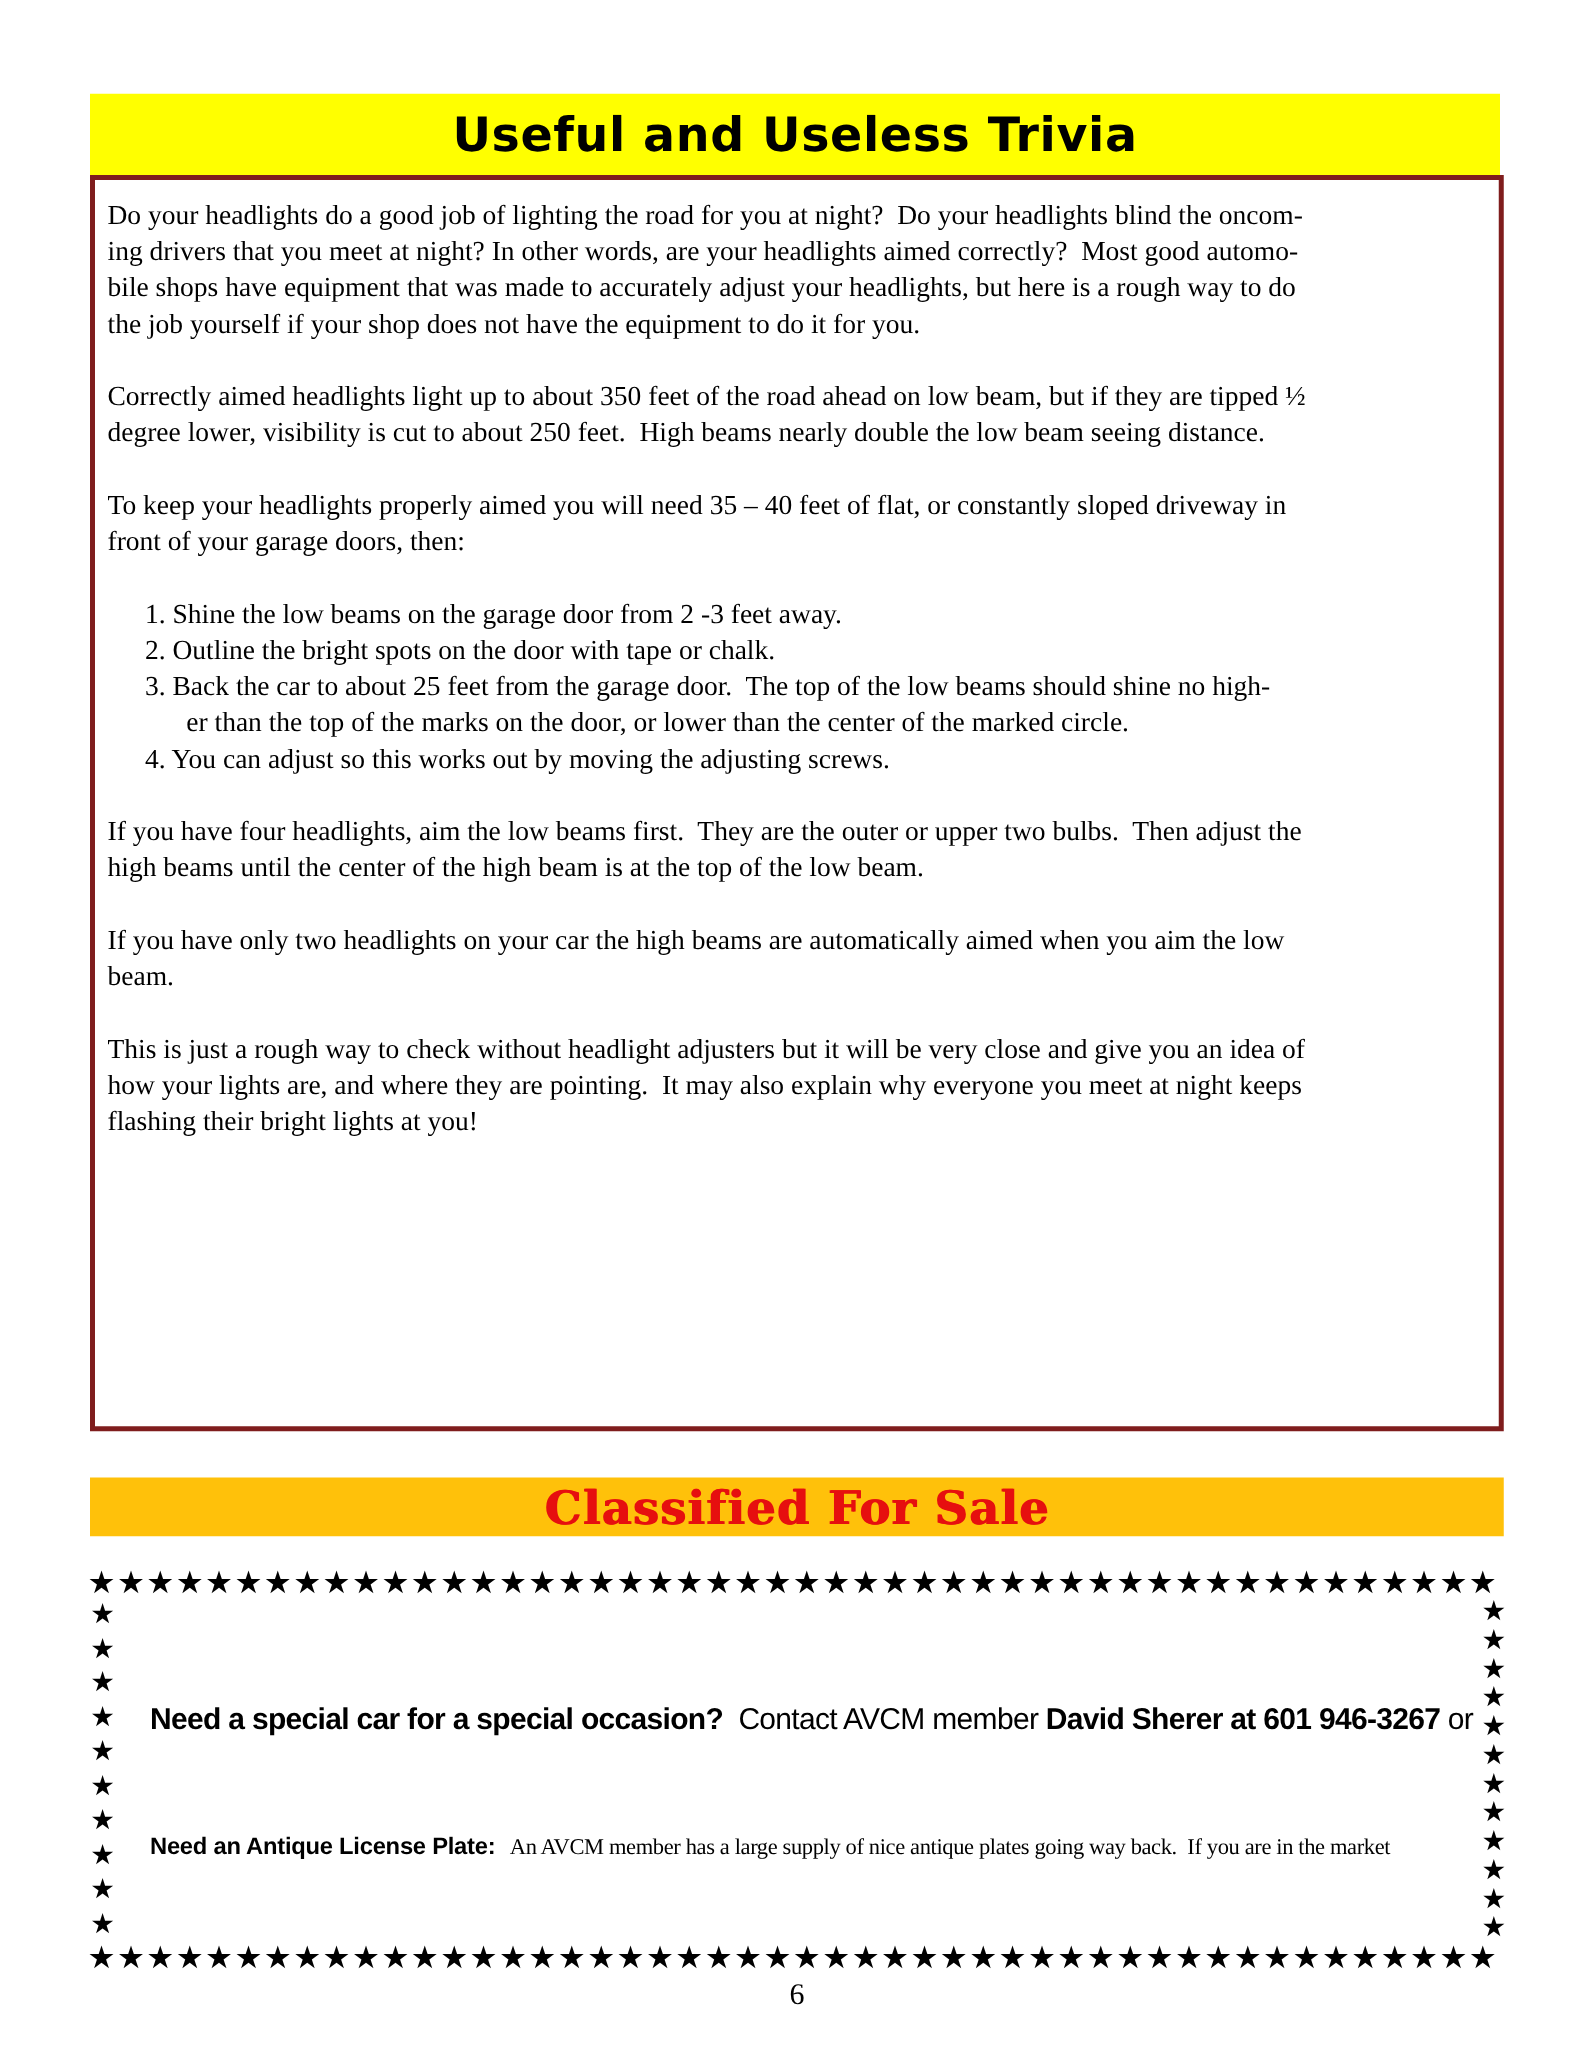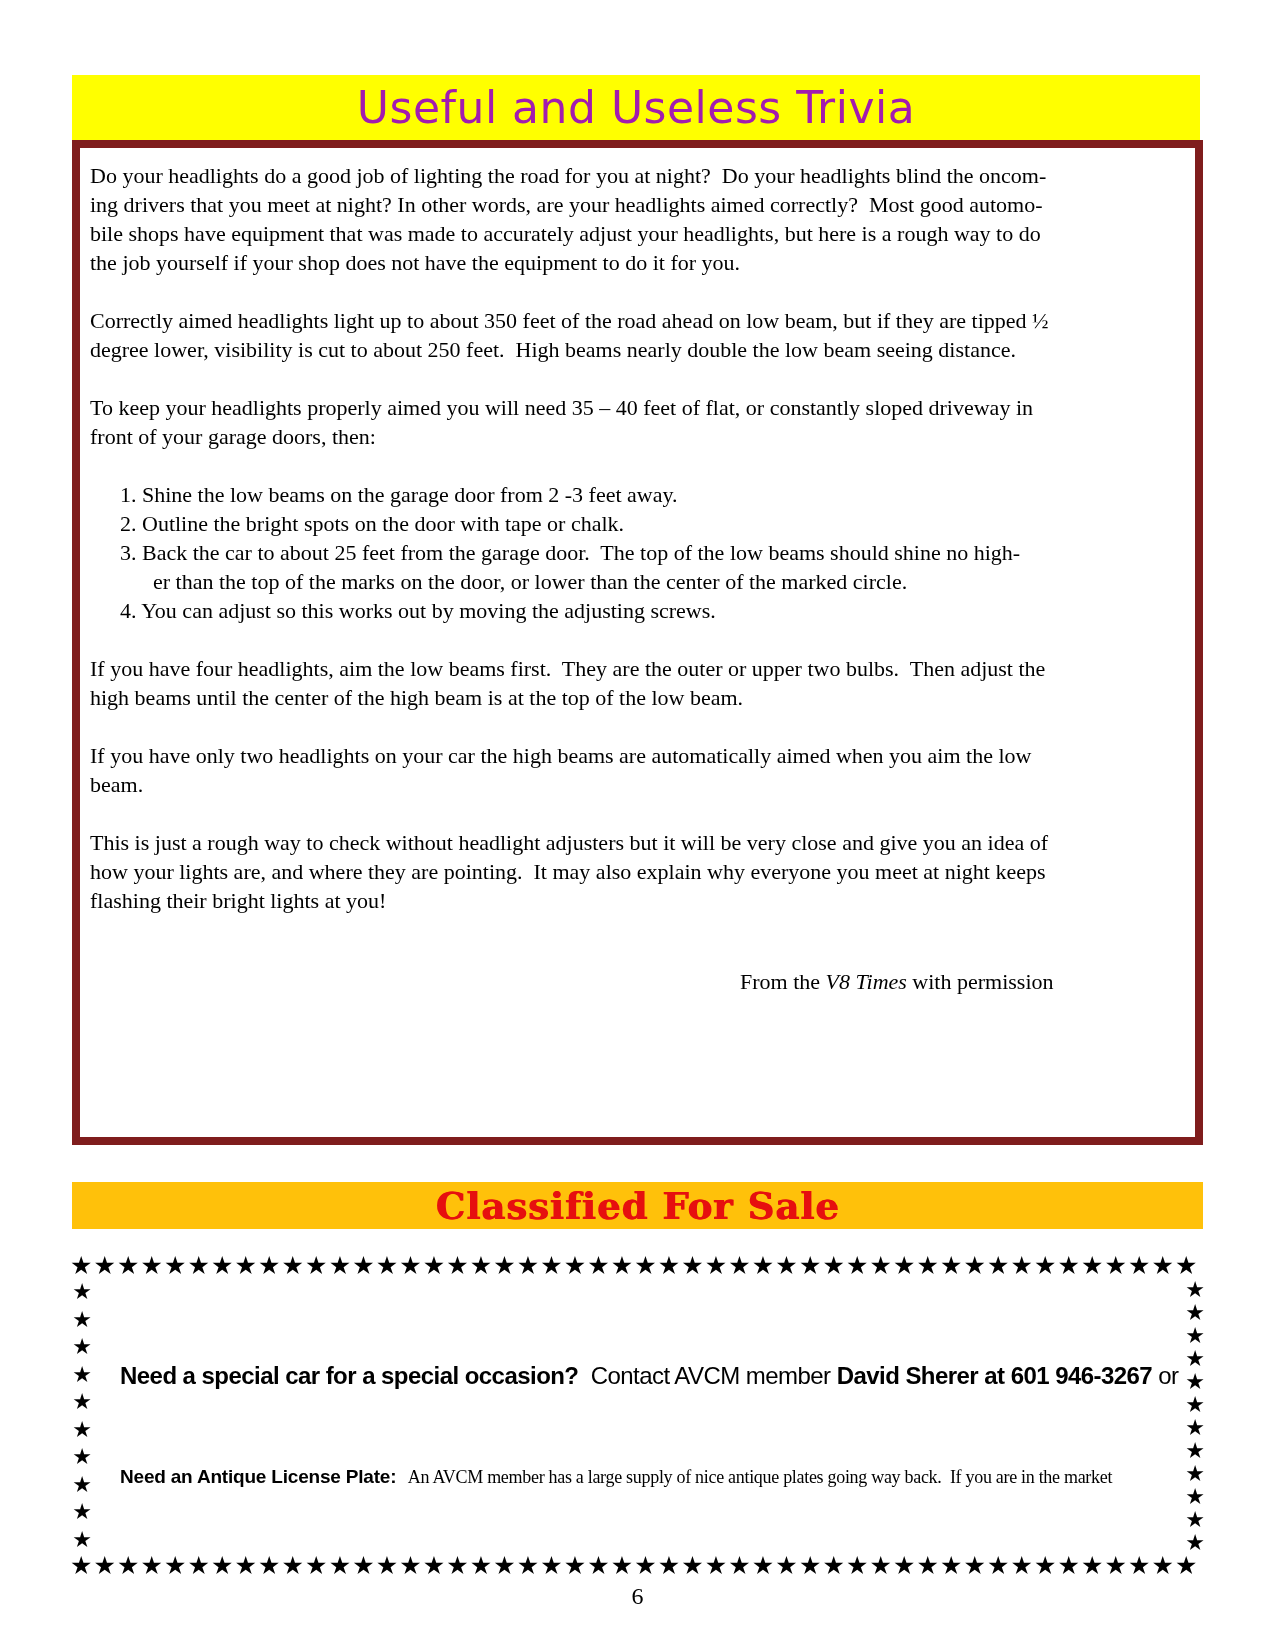--- a/index.html
+++ b/index.html
@@ -8,28 +8,28 @@
     font-family:"Liberation Serif", serif; color:#000;
     overflow:hidden;
   }
 
   
   .banner-yellow {
     position:absolute; left:72px; top:75px; width:1128px; height:65px;
     background:#FFFF00; display:flex; align-items:center; justify-content:center;
   }
   .banner-yellow .t {
-    font-family:"DejaVu Sans", sans-serif; font-weight:normal;
-    font-size:44px; color:#a21caf; letter-spacing:0.5px;
+    font-family:"DejaVu Sans", sans-serif; font-weight:bold;
+    font-size:38px; color:#000000; letter-spacing:0.5px;
   }
 
   
   .article-box {
     position:absolute; left:72px; top:140px; width:1131px; height:1005px;
-    border:8px solid #7f1d1d; box-sizing:border-box;
+    border:4px solid #7f1d1d; box-sizing:border-box;
     padding:13px 6px 0 10px;
     font-size:22px; line-height:29px; overflow:hidden;
   }
   .article-box p { margin:0 0 29px 0; white-space:pre; }
   .steps { margin:0 0 29px 30px; white-space:pre; }
   .attribution { margin:52px 0 0 650px; white-space:pre; }
   .it { font-style:italic; }
 
   
   .banner-gold {
@@ -98,21 +98,20 @@
 3. Back the car to about 25 feet from the garage door.  The top of the low beams should shine no high-
       er than the top of the marks on the door, or lower than the center of the marked circle.
 4. You can adjust so this works out by moving the adjusting screws.</div>
     <p>If you have four headlights, aim the low beams first.  They are the outer or upper two bulbs.  Then adjust the
 high beams until the center of the high beam is at the top of the low beam.</p>
     <p>If you have only two headlights on your car the high beams are automatically aimed when you aim the low
 beam.</p>
     <p>This is just a rough way to check without headlight adjusters but it will be very close and give you an idea of
 how your lights are, and where they are pointing.  It may also explain why everyone you meet at night keeps
 flashing their bright lights at you!</p>
-    <div class="attribution"><span>From the </span><span class="it">V8 Times</span><span> with permission</span></div>
   </div>
 
   <div class="banner-gold">
     <div class="t">Classified For Sale</div>
   </div>
 
   <div class="star-box">
     <div class="star-row">★★★★★★★★★★★★★★★★★★★★★★★★★★★★★★★★★★★★★★★★★★★★★★★★</div>
 
     <div class="star-middle">

